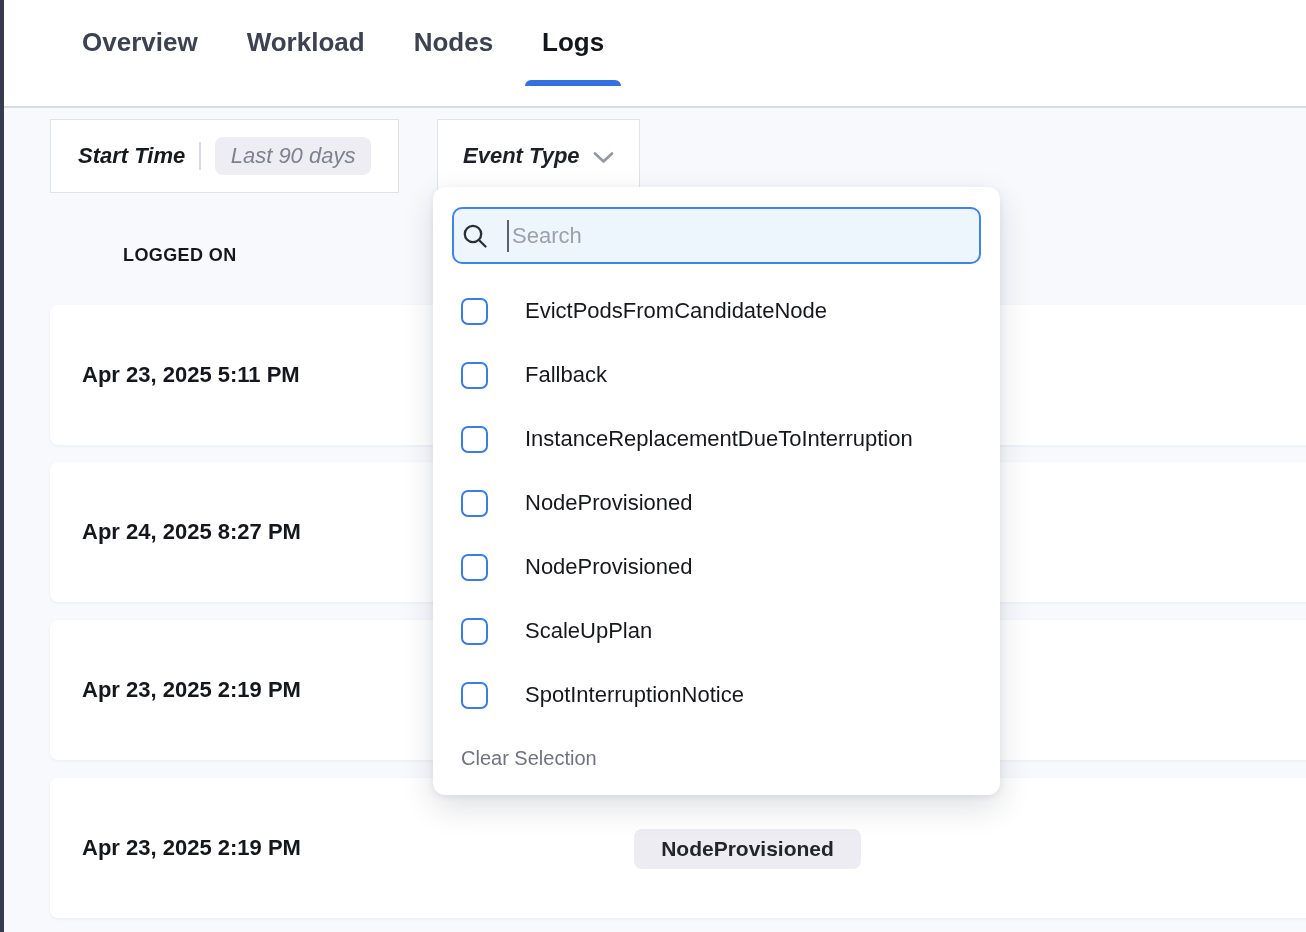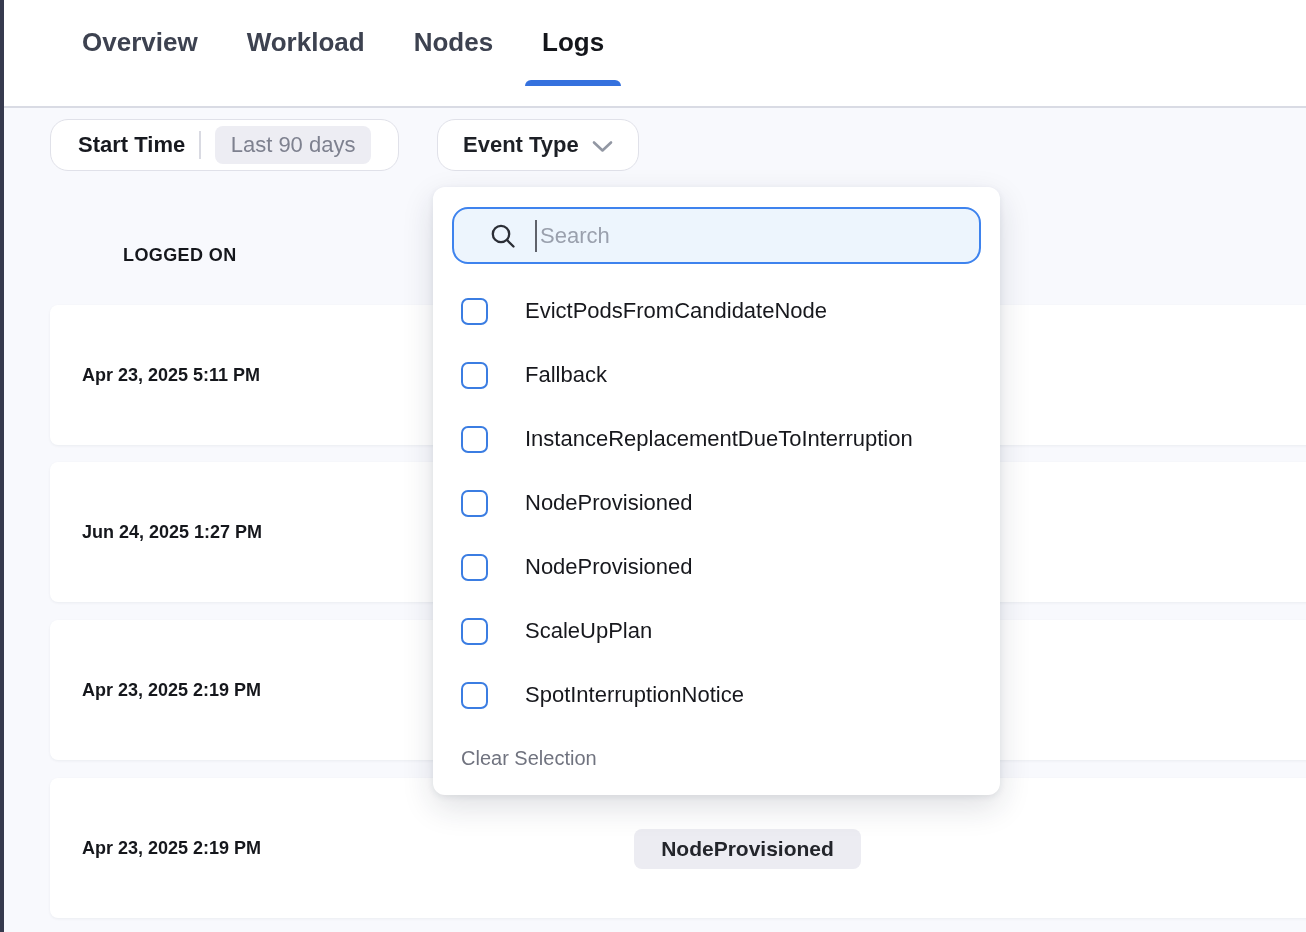--- a/index.html
+++ b/index.html
@@ -20,50 +20,50 @@
   .header { position:absolute; left:4px; top:0; width:1302px; height:108px;
     background:#ffffff; border-bottom:2px solid var(--divider,#d9dbe4); z-index:10; }
   .tab-bar { position:absolute; left:78px; top:0; height:84px; display:flex; gap:49px; }
   .tab { position:relative; height:84px; display:flex; align-items:center;
     font-size:26px; font-weight:600; color:#3d4250; cursor:pointer; white-space:nowrap; }
   .tab.active { color:#14161b; font-weight:700; }
   .tab.active::after { content:""; position:absolute; left:-17px; right:-17px; bottom:-2px;
     height:6px; background:var(--accent-blue,#3571de); border-radius:6px 6px 0 0; }
 
   
-  .filter-btn { position:absolute; top:119px; height:52px; background:#fff;
-    border:1.5px solid #e0e1e9; border-radius:18px; display:inline-flex;
-    align-items:center; cursor:pointer; }
+  .filter-btn { position:absolute; top:119px; height:74px; background:#fff;
+    border:1.5px solid #e0e1e9; border-radius:0; display:inline-flex;
+    align-items:center; cursor:pointer;font-style:italic; }
   .start-time-btn { left:50px; padding:0 27px; gap:14px; }
   .start-time-label { font-size:22px; font-weight:700; color:#17191f; white-space:nowrap; }
   .filter-divider { width:1.5px; height:28px; background:#d9dae2; }
   .filter-pill { background:var(--pill-bg,#ededf3); border-radius:8px; padding:6px 16px;
     font-size:22px; color:var(--pill-text,#7e818f); white-space:nowrap; }
   .event-type-btn { left:437px; padding:0 25px; gap:13px; }
   .event-type-label { font-size:22px; font-weight:600; color:#1d2026; white-space:nowrap; }
   .chevron-icon { display:flex; align-items:center; margin-top:3px; }
 
   
   .col-header { position:absolute; left:82px; top:245px; font-size:18px; font-weight:700;
     color:#15171c; letter-spacing:0.4px;margin-left:41px; }
   .log-row { position:absolute; left:50px; width:1276px; height:140px; background:#fff;
     border-radius:8px; box-shadow:0 1px 3px rgba(23,28,45,0.06);
     display:flex; align-items:center; padding-left:32px; z-index:1; cursor:pointer; }
-  .row-date { font-size:18px; font-weight:700; color:#15171c; white-space:nowrap; }
+  .row-date { font-size:22px; font-weight:700; color:#15171c; white-space:nowrap; }
   .row-badge { position:absolute; left:584px; top:51px; width:227px; height:40px;
     background:var(--badge-bg,#ececf2); border-radius:8px; display:flex;
     align-items:center; justify-content:center; font-size:21px; font-weight:700; color:#23252b; }
 
   
   .dropdown { position:absolute; left:433px; top:187px; width:567px; height:608px;
     background:#fff; border-radius:12px; z-index:30;
     box-shadow:0 12px 32px rgba(30,35,60,0.14), 0 2px 6px rgba(30,35,60,0.08); }
   .search-box { position:absolute; left:19px; top:20px; width:529px; height:57px;
     border:2px solid var(--search-border,#3e83ee); background:var(--search-bg,#edf5fd);
-    border-radius:16px; display:flex; align-items:center; padding-left:35px; }
+    border-radius:10px; display:flex; align-items:center; padding-left:7px; }
   .search-icon { display:flex; align-items:center; flex:0 0 auto; }
   .text-caret { width:2px; height:32px; background:#5f626b; margin-left:18px; flex:0 0 auto; }
   .search-input { flex:1; border:none; outline:none; background:transparent;
     font-family:"Liberation Sans", sans-serif; font-size:22px; color:#17181d;
     padding-left:3px; height:100%; }
   .search-input::placeholder { color:#9aa0ad; }
   .option-list { position:absolute; left:0; top:92px; width:100%; }
   .option-row { height:64px; display:flex; align-items:center; padding-left:28px;
     gap:37px; cursor:pointer; }
   .checkbox { width:27px; height:27px; border:2px solid var(--checkbox-blue,#3b7de2);
@@ -112,21 +112,21 @@
   </div>
 
   <div class="col-header">LOGGED ON</div>
 
   <div id="rows-container">
       <div class="log-row" style="top: 305px;">
     <span class="row-date">Apr 23, 2025 5:11 PM</span>
 
   </div>
       <div class="log-row" style="top: 462px;">
-    <span class="row-date">Jun 24, 2025 1:27 PM</span>
+    <span class="row-date">Apr 24, 2025 8:27 PM</span>
 
   </div>
       <div class="log-row" style="top: 620px;">
     <span class="row-date">Apr 23, 2025 2:19 PM</span>
 
   </div>
       <div class="log-row" style="top: 778px;">
     <span class="row-date">Apr 23, 2025 2:19 PM</span>
     <span class="row-badge">NodeProvisioned</span>
   </div>

